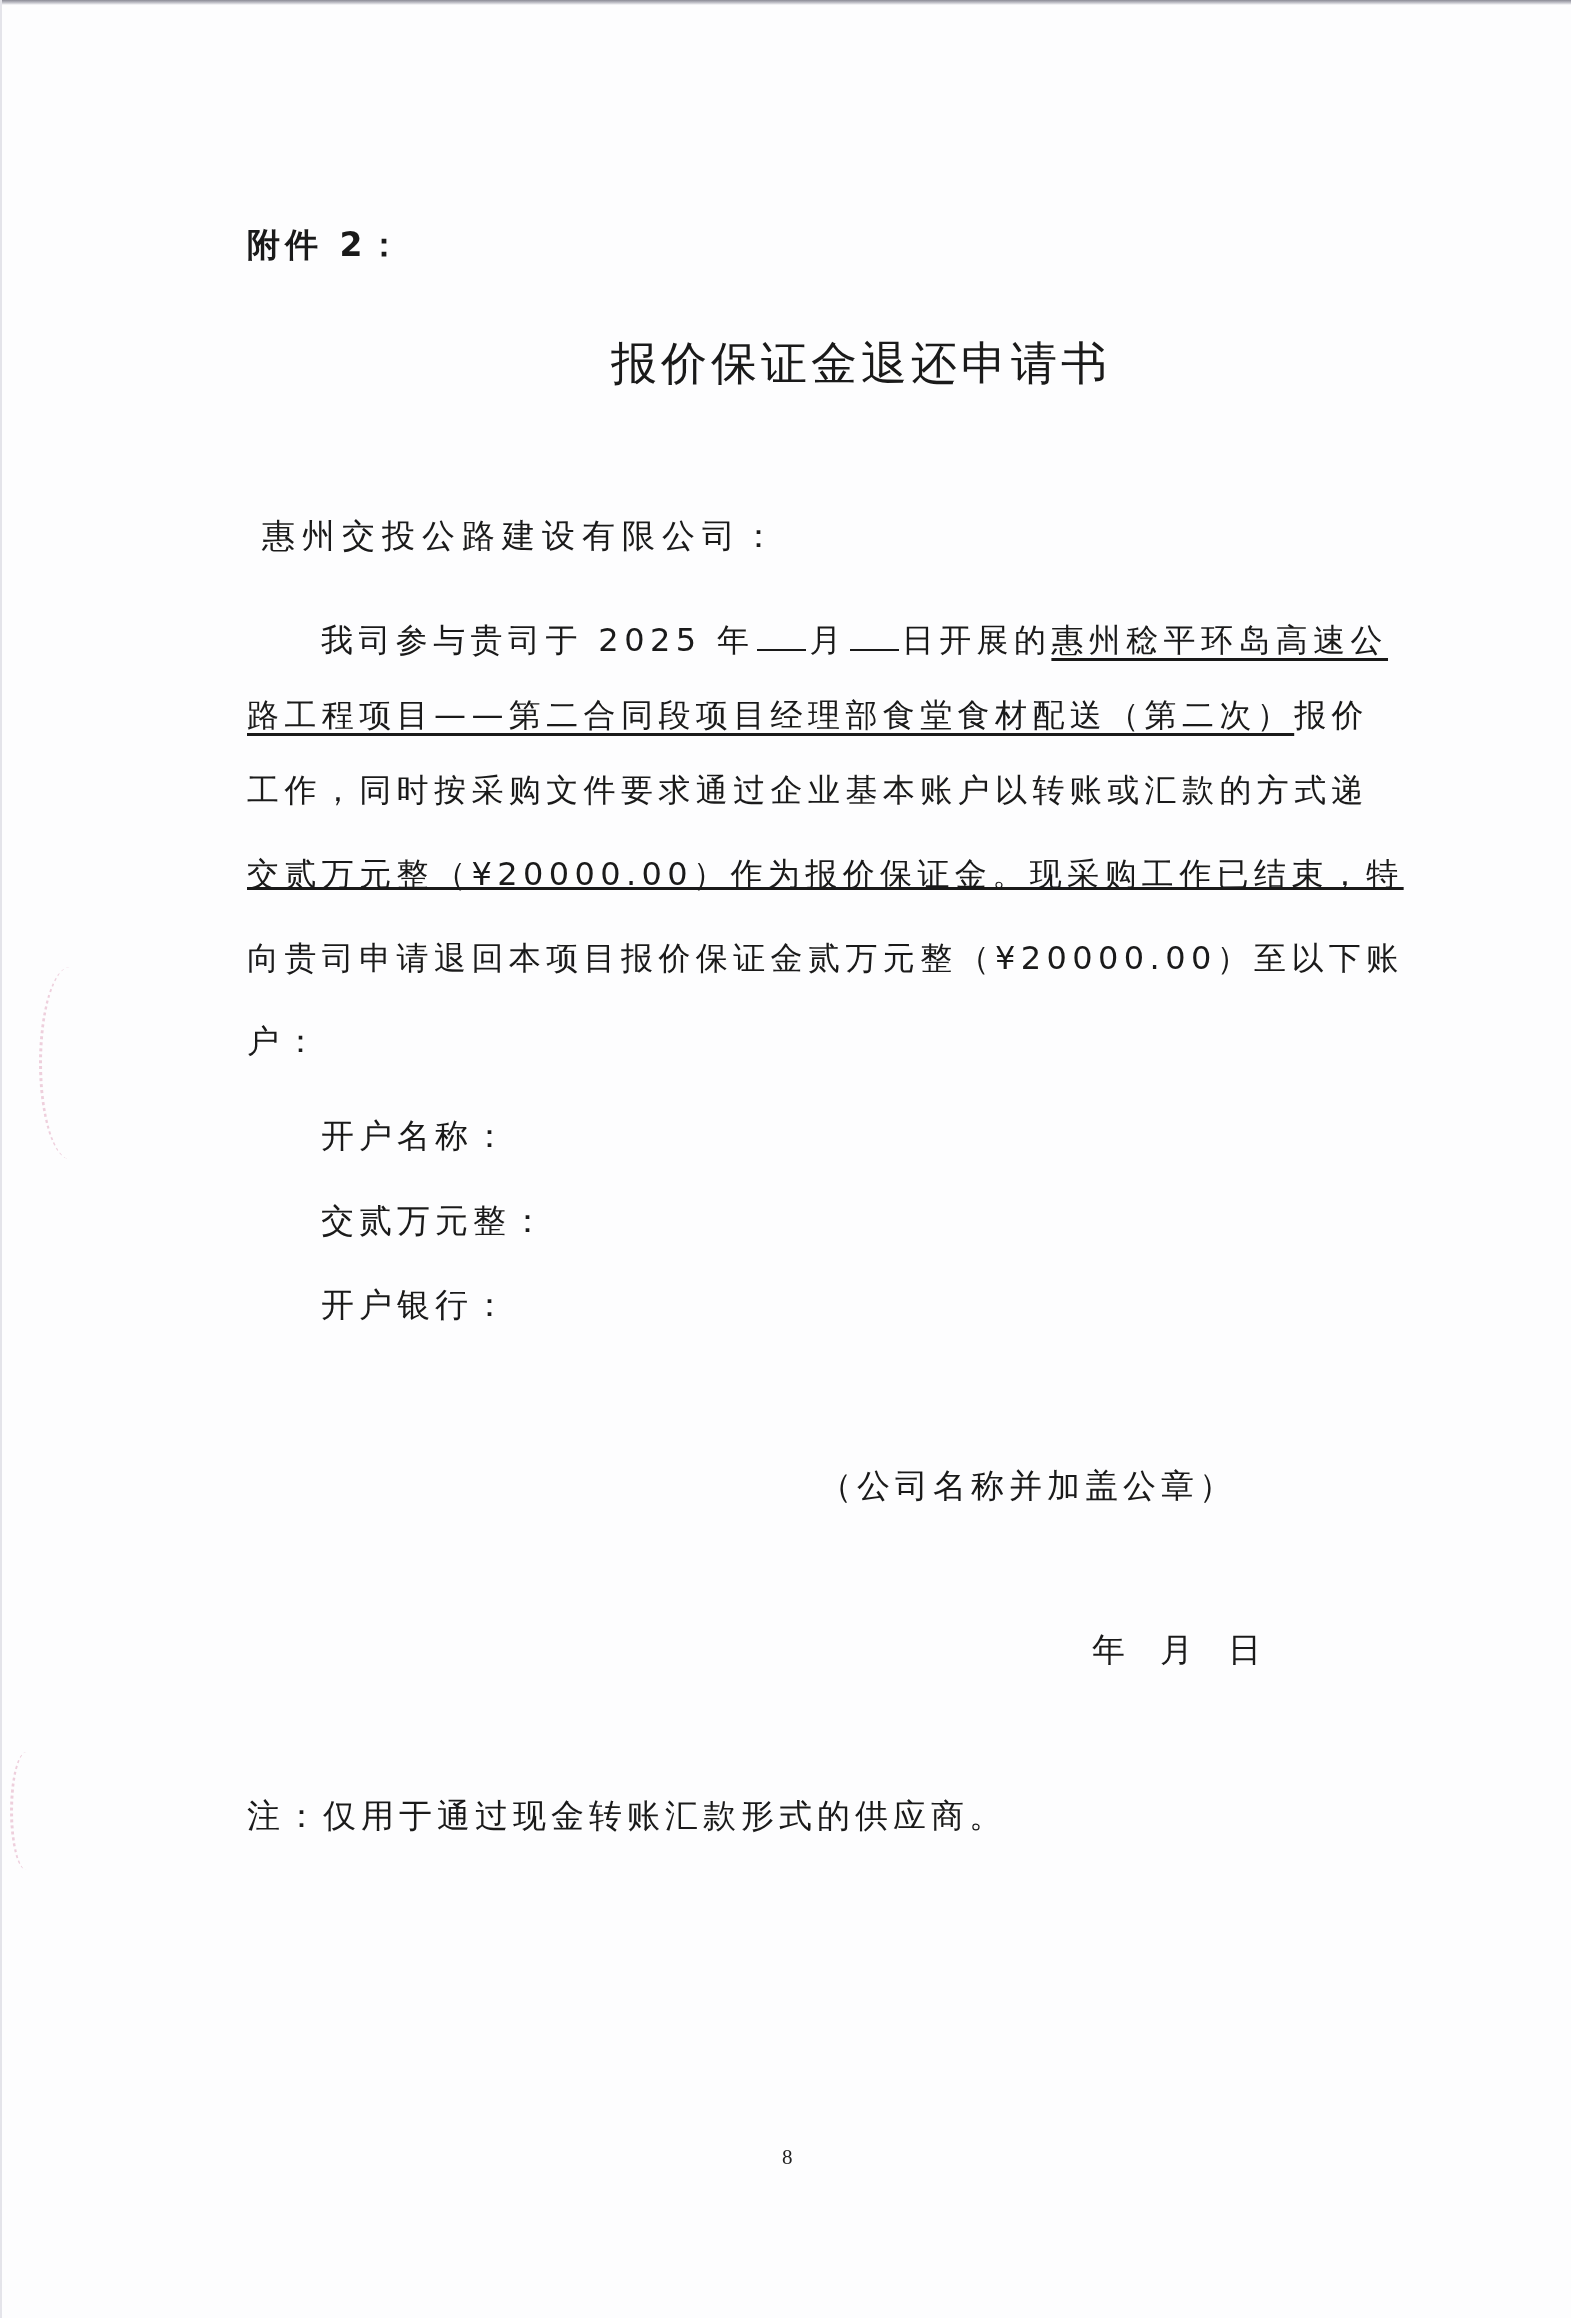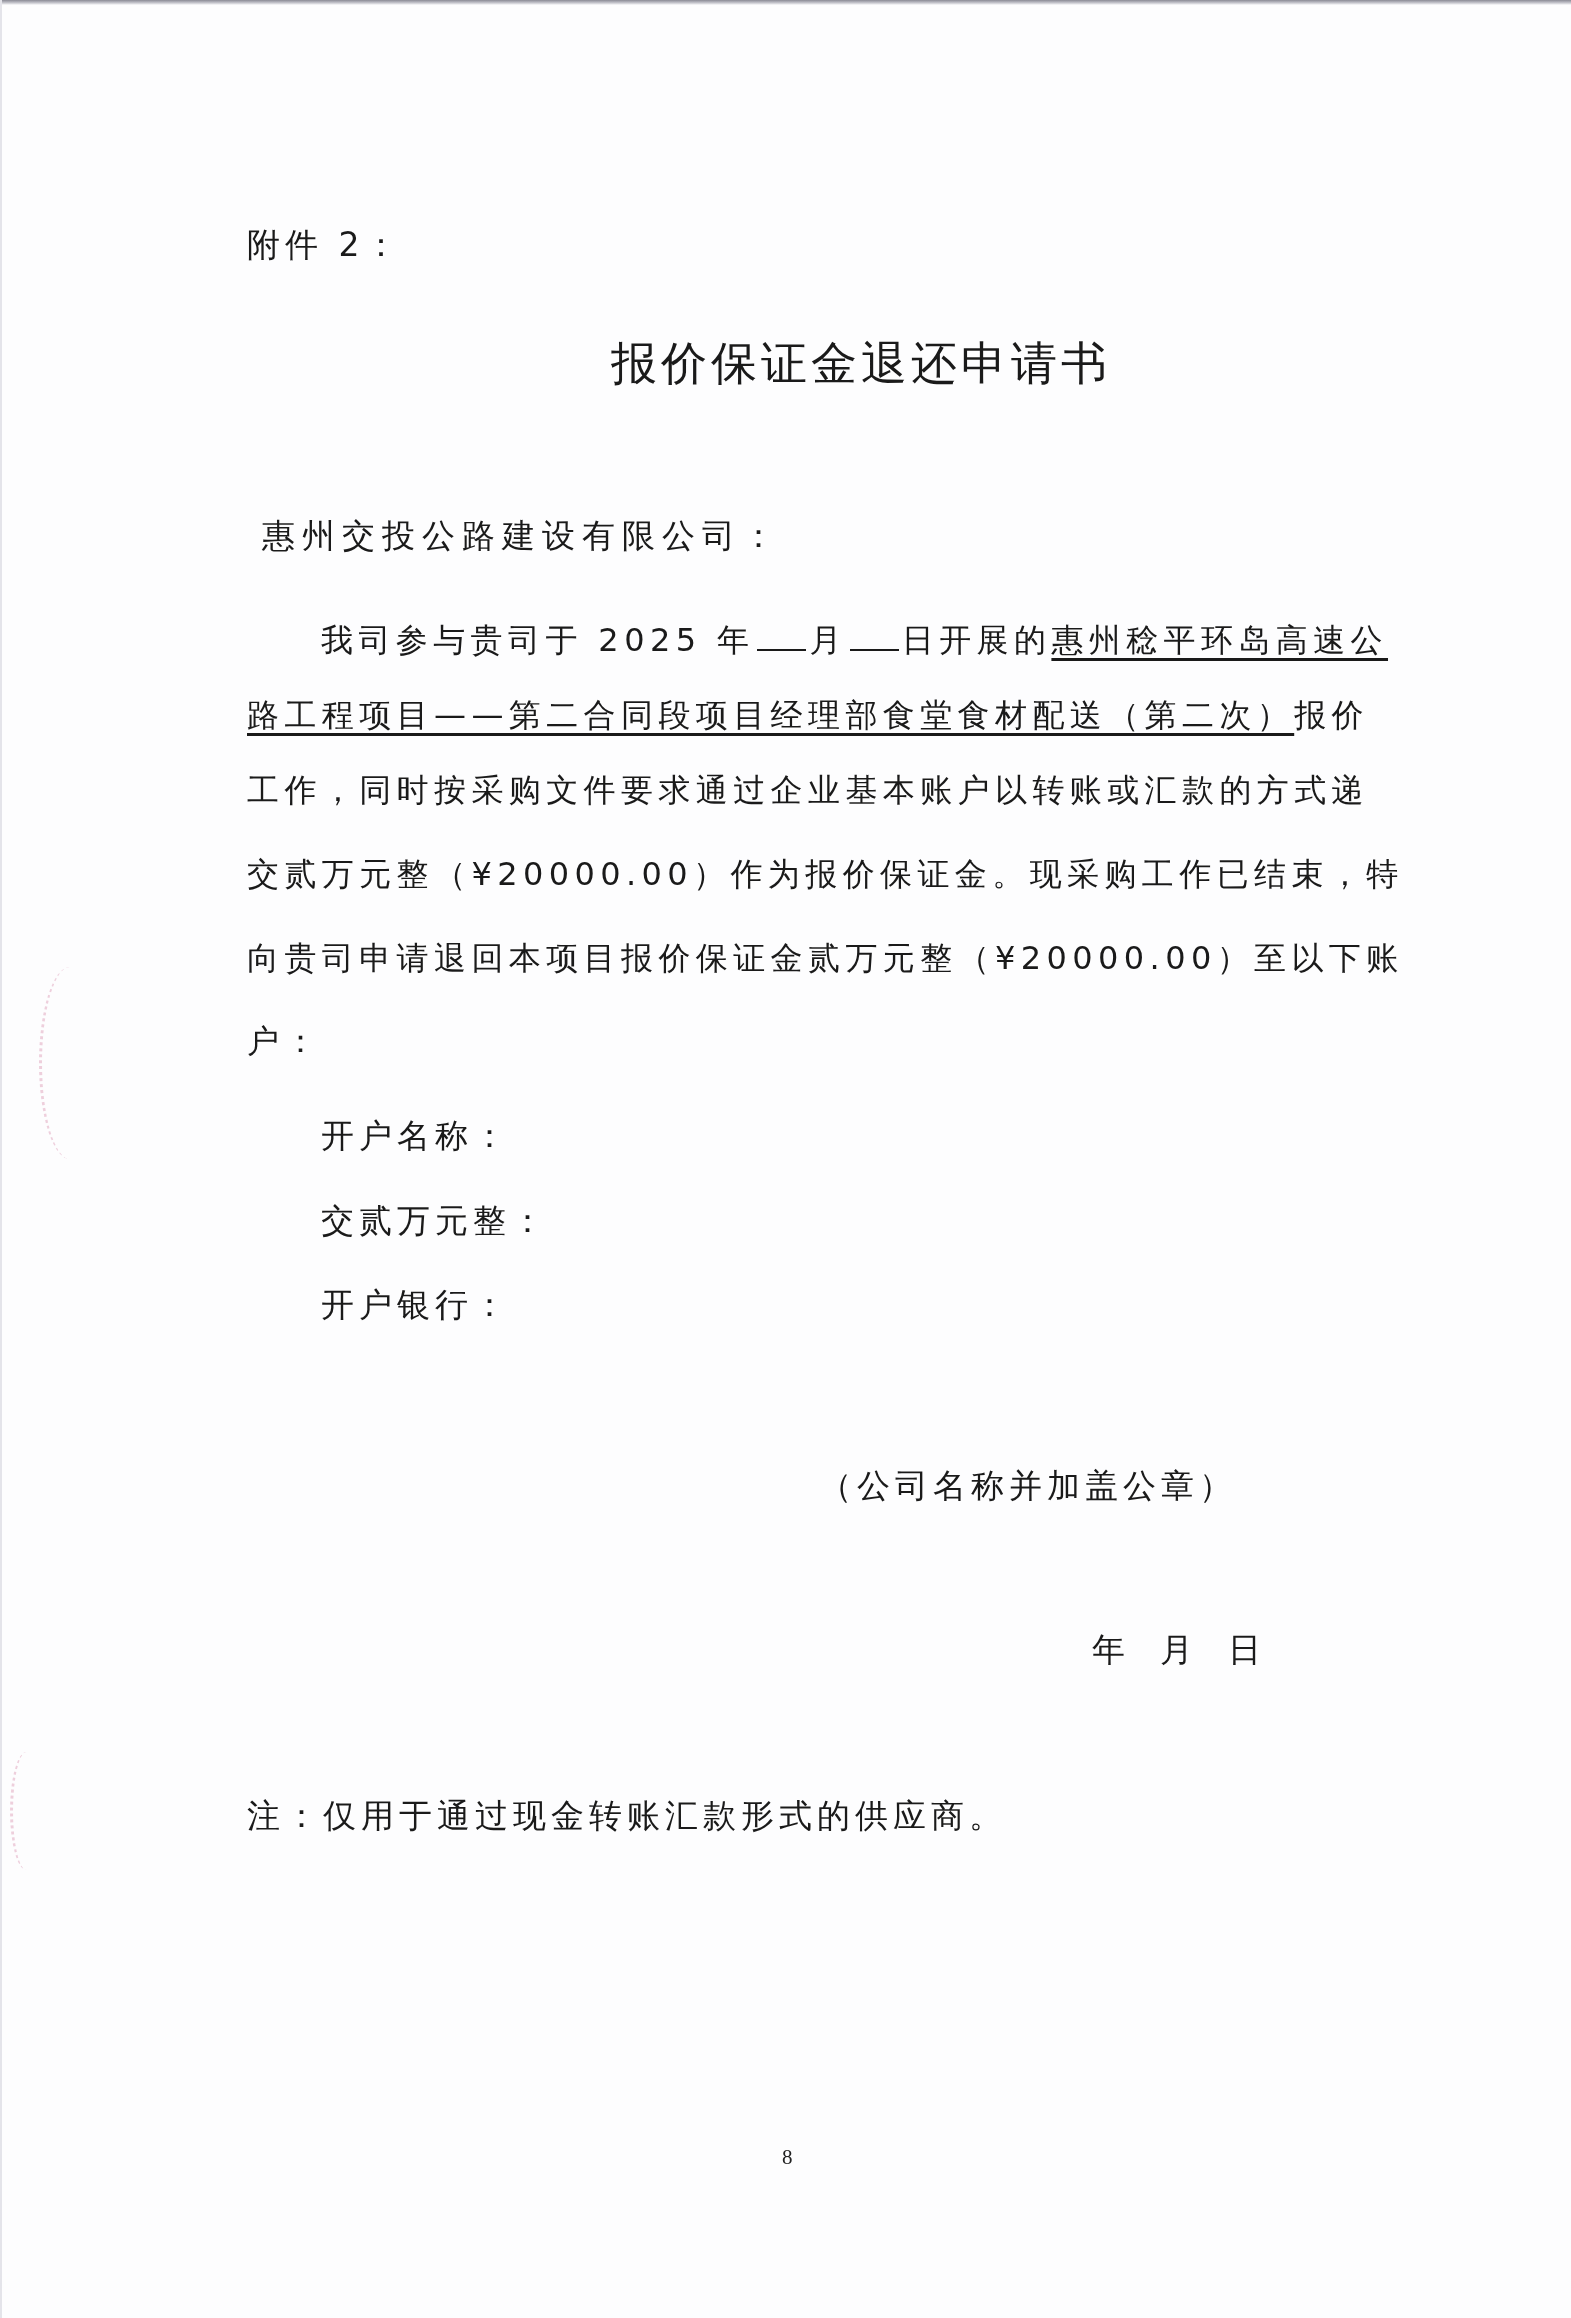--- a/index.html
+++ b/index.html
@@ -35,29 +35,29 @@
     .stamp-mark.a { left: 39px; top: 967px; width: 59px; height: 192px; }
     .stamp-mark.b { left: 10px; top: 1752px; width: 30px; height: 118px; }
 
     .text {
       position: absolute;
       font-size: 33px;
       line-height: 39px;
       white-space: nowrap;
       letter-spacing: 7px;
     }
-    .attachment { left: 247px; top: 225px; letter-spacing: 5px; }
+    .attachment { left: 247px; top: 225px; letter-spacing: 5px; font-weight: bold; }
     .title { left: 611px; top: 344px; letter-spacing: 4px; font-size: 46px; }
     .addressee { left: 262px; top: 516px; }
 
     .para-line { left: 247px; letter-spacing: 5.4px; font-size: 32px; }
     .l1 { top: 596px; left: 321px; margin-top: 24px; }
     .l2 { top: 687px; margin-top: 9px; }
     .l3 { top: 771px; }
-    .l4 { top: 855px; }
+    .l4 { top: 855px; text-decoration: underline; }
     .l5 { top: 939px; }
     .l6 { top: 1022px; }
 
     .u {
       text-decoration: underline;
       text-decoration-thickness: 2.5px;
       text-underline-offset: 7px;
     }
     .blank {
       display: inline-block;

